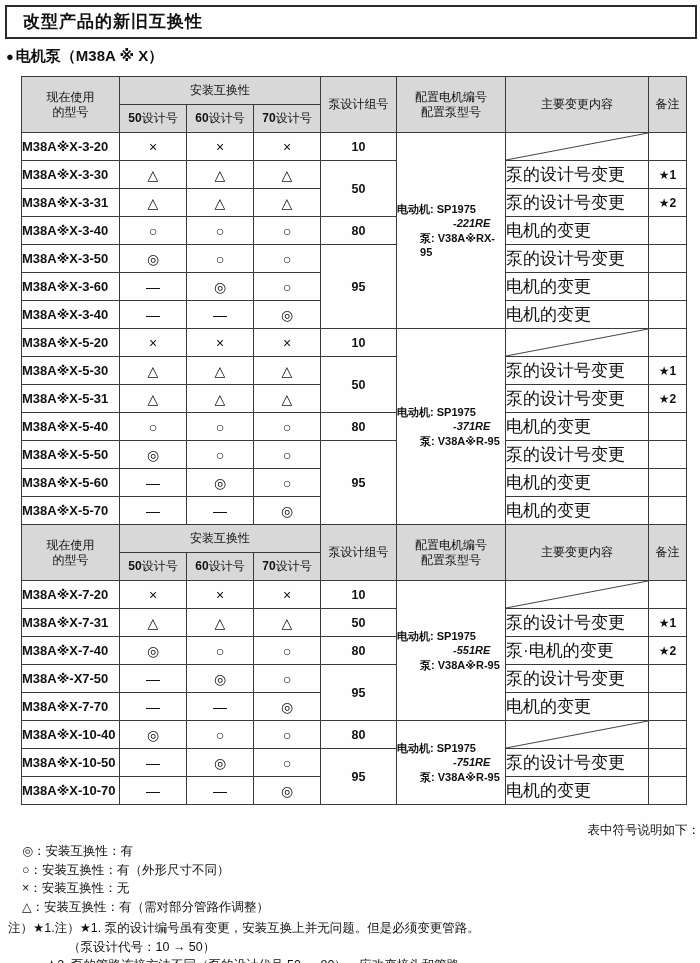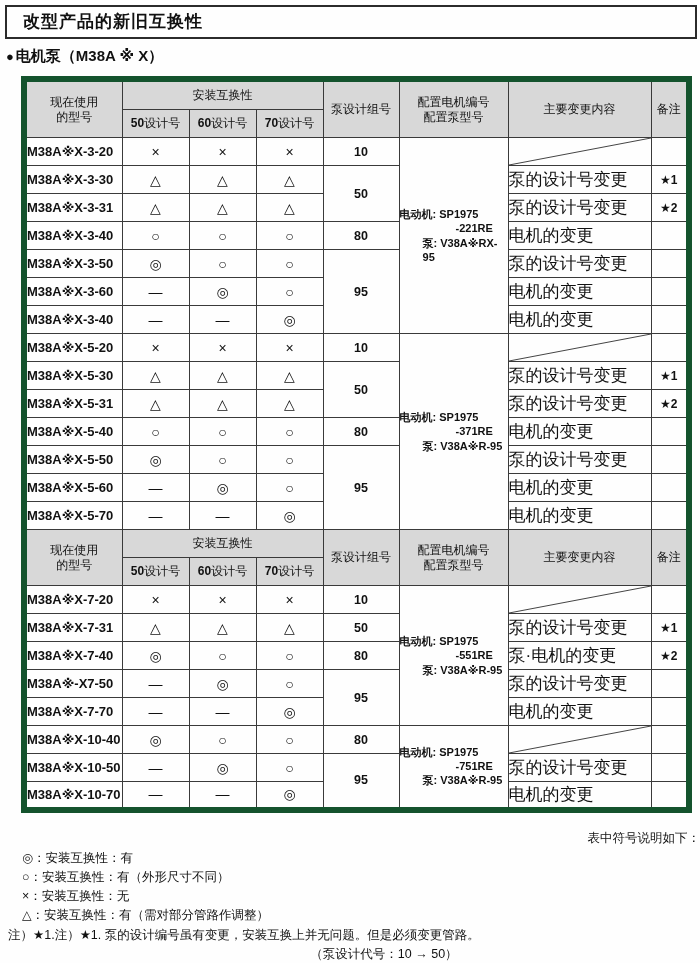--- a/index.html
+++ b/index.html
@@ -5,41 +5,41 @@
   html,body{margin:0;padding:0;background:#ffffff;}
   body{width:700px;height:963px;font-family:"Liberation Sans","DejaVu Sans",sans-serif;color:#111;}
   .page{position:relative;width:700px;height:963px;background:#fefefe;overflow:hidden;}
 
   .title-box{margin:5px 3px 0 5px;border:2px solid #2b2b2b;padding:3px 6px 4px 16px;
     font-size:17px;font-weight:bold;letter-spacing:1px;font-family:Liberation Serif, serif;}
   .subtitle{margin:8px 0 0 6px;font-size:15px;font-weight:bold;display:flex;align-items:center;gap:2px;}
   .subtitle .bullet{font-size:13px;}
 
   table.compat{border-collapse:collapse;table-layout:fixed;margin:10px 0 0 21px;width:665px;
-    border:6px solid #14532d;}
+    border:1px solid #14532d;}
   table.compat th,table.compat td{border:1px solid #3a3a3a;overflow:hidden;padding:0;}
   tr.hdr th{background:#d8d8d8;font-weight:normal;font-size:12px;line-height:1.25;height:27px;}
   tr.hdr th .num{font-weight:bold;}
   tr.body-row{height:28px;}
   td.model{font-weight:bold;font-size:13px;text-align:left;padding-left:3px;white-space:nowrap;}
   td.sym{text-align:center;font-size:14px;}
   td.group{text-align:center;font-weight:bold;font-size:12.5px;}
   td.motor{font-size:11px;font-weight:bold;vertical-align:middle;line-height:1.3;padding-left:5px;}
-  td.motor .l2{padding-left:56px;}
+  td.motor .l2{padding-left:56px;font-style:italic;}
   td.motor .l3{padding-left:23px;}
   td.change{font-size:17px;text-align:left;padding-left:10px;}
   td.remark{text-align:center;font-weight:bold;font-size:12px;}
   td.diag{position:relative;padding:0;}
   td.diag svg{position:absolute;left:0;top:0;width:100%;height:100%;display:block;}
 
   .legend{margin:16px 0 0 6px;font-size:12.5px;line-height:1.5;}
   .legend .intro{margin-bottom:2px;text-align:right;}
   .legend .item{padding-left:16px;}
   .legend .note1{padding-left:2px;margin-top:2px;}
-  .legend .note2{padding-left:62px;text-align:center;}
+  .legend .note2{padding-left:62px;}
   .legend .note3{padding-left:40px;}
 </style>
 </head>
 <body>
 
 <div class="page">
 
   <div class="title-box">改型产品的新旧互换性</div>
 
   <div class="subtitle">

